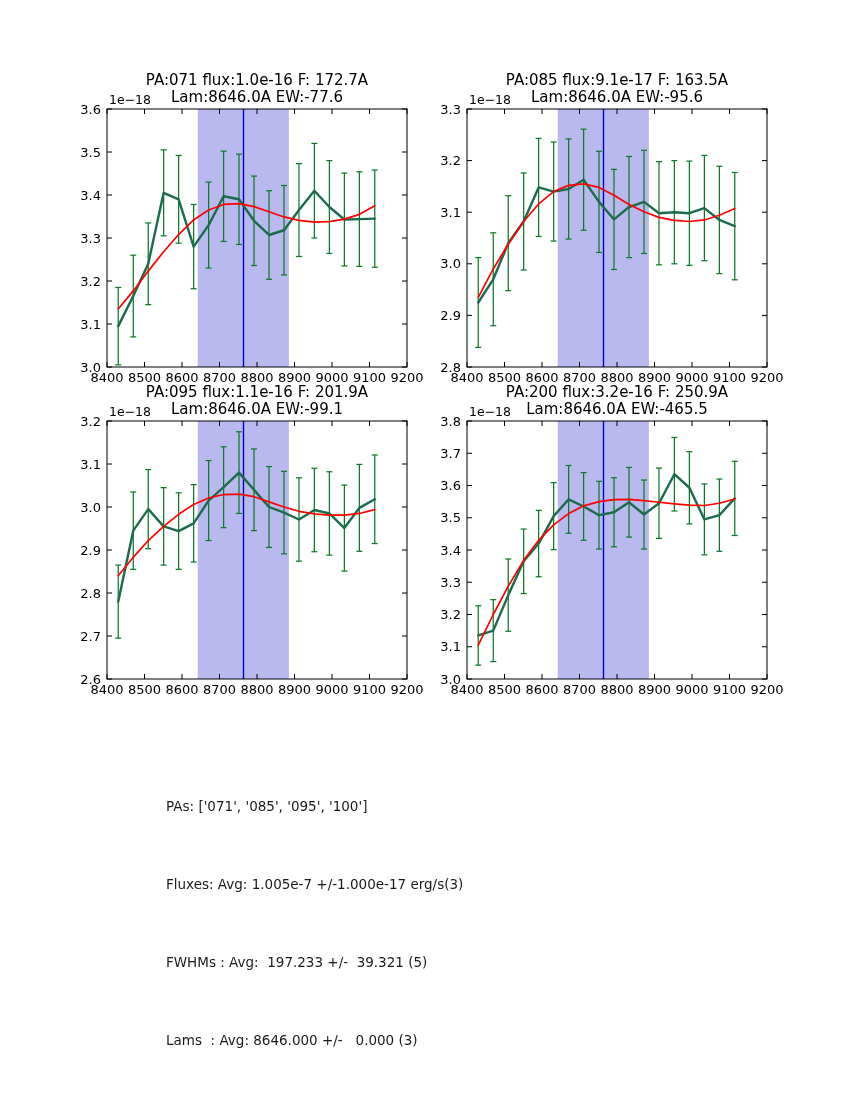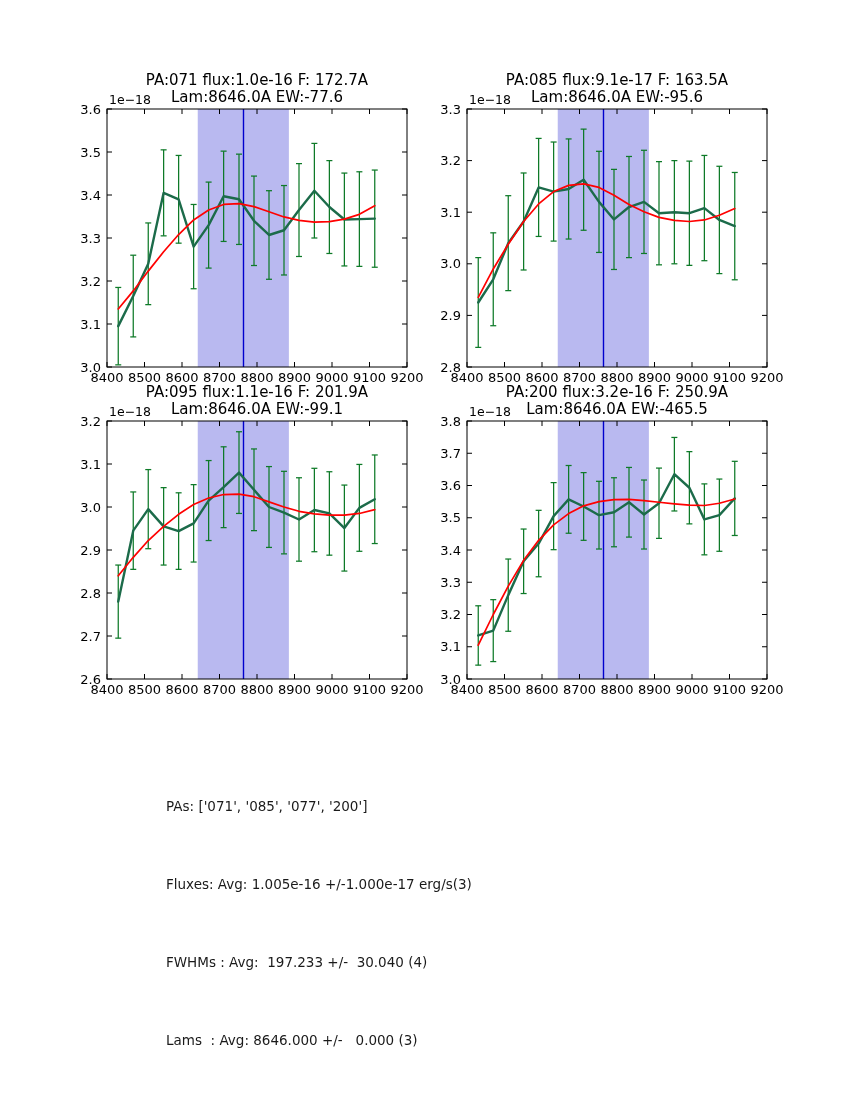--- a/index.html
+++ b/index.html
@@ -498,21 +498,21 @@
         <text x="51" y="214.75000000000006" text-anchor="end" font-size="13px">3.3</text>
         <text x="51" y="182.5" text-anchor="end" font-size="13px">3.4</text>
         <text x="51" y="150.24999999999997" text-anchor="end" font-size="13px">3.5</text>
         <text x="51" y="117.99999999999991" text-anchor="end" font-size="13px">3.6</text>
         <text x="51" y="85.74999999999989" text-anchor="end" font-size="13px">3.7</text>
         <text x="51" y="53.5" text-anchor="end" font-size="13px">3.8</text>
       </g>
   </svg>
 
   <div class="summary">
-    <div>PAs: ['071', '085', '077', '200']</div>
-    <div>Fluxes: Avg: 1.005e-16 +/-1.000e-17 erg/s(3)</div>
-    <div>FWHMs : Avg:  197.233 +/-  30.040 (4)</div>
+    <div>PAs: ['071', '085', '095', '100']</div>
+    <div>Fluxes: Avg: 1.005e-7 +/-1.000e-17 erg/s(3)</div>
+    <div>FWHMs : Avg:  197.233 +/-  39.321 (5)</div>
     <div>Lams  : Avg: 8646.000 +/-   0.000 (3)</div>
     
     
   </div>
 
 </div>
 
 </body></html>

